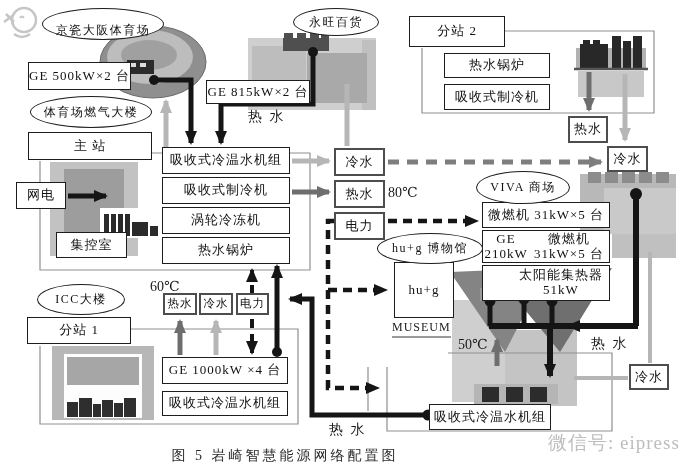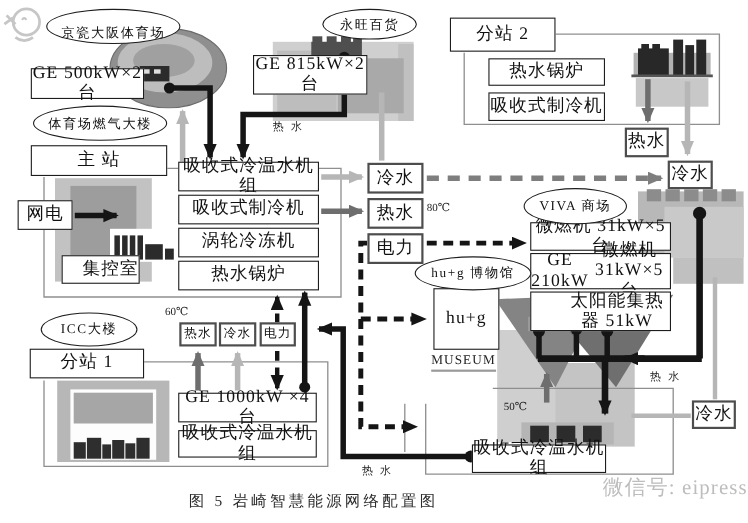--- a/index.html
+++ b/index.html
@@ -1,26 +1,26 @@
 <!DOCTYPE html>
 <html style="--trunk-line: #151515; --power-line: #151515; --hot-water: #6e6e6e; --cold-water: #b6b6b6; --cold-network: #7e7e7e;"><head>
 <meta charset="utf-8">
 <style>
   html,body{margin:0;padding:0;background:#fff;}
   .stage{position:relative;width:680px;height:475px;background:#fff;overflow:hidden;
          font-family:"Liberation Serif","DejaVu Serif",serif;color:#111;}
   .stage svg{position:absolute;left:0;top:0;}
   .bx{position:absolute;background:#fff;border:1.5px solid #1d1d1d;box-sizing:border-box;
       display:flex;align-items:center;justify-content:center;text-align:center;
-      font-size:16px;letter-spacing:1px;line-height:1.15;z-index:3;}
+      font-size:13px;letter-spacing:1px;line-height:1.15;z-index:3;}
   .gb{border-color:#4d4d4d;border-width:2px;}
   .el{position:absolute;background:#fff;border:1.5px solid #1d1d1d;border-radius:50%;
       box-sizing:border-box;display:flex;align-items:center;justify-content:center;
       font-size:12px;letter-spacing:1.5px;z-index:4;white-space:nowrap;}
-  .lb{position:absolute;font-size:10px;letter-spacing:2px;color:#1a1a1a;z-index:3;white-space:nowrap;}
+  .lb{position:absolute;font-size:14px;letter-spacing:2px;color:#1a1a1a;z-index:3;white-space:nowrap;}
   .museum{position:absolute;font-size:12px;letter-spacing:1px;color:#222;z-index:3;
           border-bottom:2px solid #9a9a9a;padding-bottom:1px;}
   .caption{position:absolute;left:120px;top:447px;width:330px;text-align:center;
            font-size:14px;letter-spacing:3px;color:#2b2b2b;z-index:5;}
   .watermark{position:absolute;left:548px;top:430px;font-size:19px;letter-spacing:1px;
              color:#bdbdbd;z-index:5;white-space:nowrap;}
   .wlogo{position:absolute;left:502px;top:427px;z-index:5;}
   .ln-trunk{stroke:var(--trunk-line,#151515);fill:none;}
   .ln-power{stroke:var(--power-line,#151515);fill:none;stroke-dasharray:9 6;}
   .ln-hot{stroke:var(--hot-water,#6e6e6e);fill:none;}
@@ -211,21 +211,21 @@
   <div class="el" style="left:377px;top:233px;width:106px;height:31px;">
       <span>hu+g 博物馆</span>
     </div>
   <div class="el" style="left:37px;top:284px;width:88px;height:31px;">
       <span>ICC大楼</span>
     </div>
 
   <div class="bx" style="left:28px;top:62px;width:103px;height:28px;">
       <span>GE 500kW×2 台</span>
     </div>
-  <div class="bx" style="left:206px;top:50px;width:104px;height:36px;margin-left:24px;">
+  <div class="bx" style="left:206px;top:80px;width:104px;height:24px;">
       <span>GE 815kW×2 台</span>
     </div>
   <div class="bx" style="left:409px;top:16px;width:96px;height:31px;">
       <span>分站 2</span>
     </div>
   <div class="bx" style="left:444px;top:53px;width:106px;height:25px;">
       <span>热水锅炉</span>
     </div>
   <div class="bx" style="left:444px;top:84px;width:106px;height:26px;">
       <span>吸收式制冷机</span>
@@ -236,21 +236,21 @@
   <div class="bx gb" style="left:607px;top:146px;width:41px;height:26px;">
       <span>冷水</span>
     </div>
 
   <div class="bx" style="left:28px;top:132px;width:124px;height:28px;">
       <span>主 站</span>
     </div>
   <div class="bx" style="left:16px;top:182px;width:50px;height:27px;">
       <span>网电</span>
     </div>
-  <div class="bx" style="left:56px;top:232px;width:71px;height:26px;justify-content:flex-end;">
+  <div class="bx" style="left:56px;top:232px;width:71px;height:26px;">
       <span>集控室</span>
     </div>
 
   <div class="bx" style="left:162px;top:147px;width:128px;height:27px;">
       <span>吸收式冷温水机组</span>
     </div>
   <div class="bx" style="left:162px;top:177px;width:128px;height:27px;">
       <span>吸收式制冷机</span>
     </div>
   <div class="bx" style="left:162px;top:207px;width:128px;height:27px;">
@@ -309,21 +309,21 @@
   <div class="bx" style="left:429px;top:404px;width:122px;height:26px;">
       <span>吸收式冷温水机组</span>
     </div>
   <div class="bx gb" style="left:629px;top:364px;width:40px;height:26px;">
       <span>冷水</span>
     </div>
 
   <div class="lb" style="left:248px;top:108px;"><span>热 水</span></div>
   <div class="lb" style="left:388px;top:184px;letter-spacing:0;"><span>80℃</span></div>
   <div class="lb" style="left:150px;top:278px;letter-spacing:0;"><span>60℃</span></div>
-  <div class="lb" style="left:458px;top:336px;letter-spacing:0;margin-top:29px;"><span>50℃</span></div>
+  <div class="lb" style="left:458px;top:336px;letter-spacing:0;"><span>50℃</span></div>
   <div class="lb" style="left:591px;top:335px;"><span>热 水</span></div>
   <div class="lb" style="left:329px;top:421px;"><span>热 水</span></div>
 
   <div class="caption"><span>图 5  岩崎智慧能源网络配置图</span></div>
   <svg class="wlogo" width="44" height="44" viewBox="0 0 44 44">
     <circle cx="24" cy="20" r="12" fill="none" stroke="#c6c6c6" stroke-width="2.5"></circle>
     <path d="M6,14 L14,22 M4,22 L12,16" stroke="#c6c6c6" stroke-width="2.5" fill="none"></path>
     <path d="M20,18 q2,-3 4,0" stroke="#c6c6c6" stroke-width="2" fill="none"></path>
     <path d="M14,34 q8,6 16,0" stroke="#c6c6c6" stroke-width="2.5" fill="none"></path>
   </svg>

